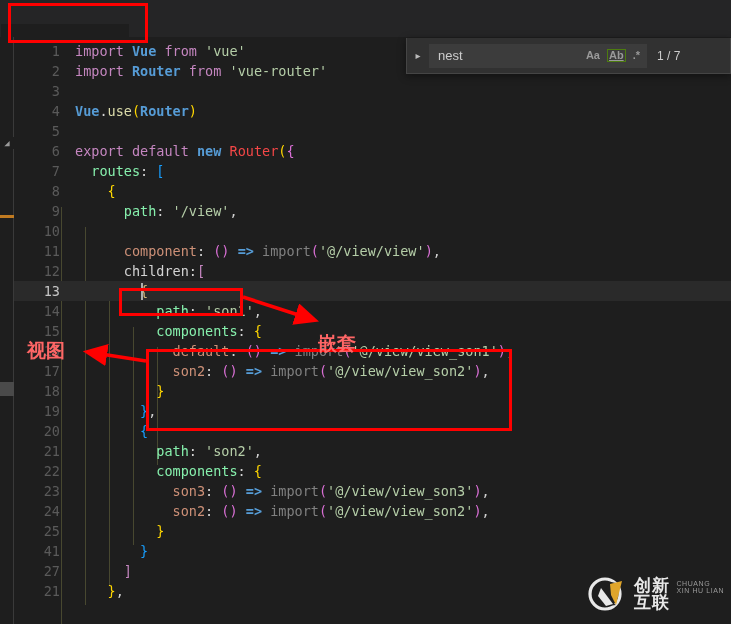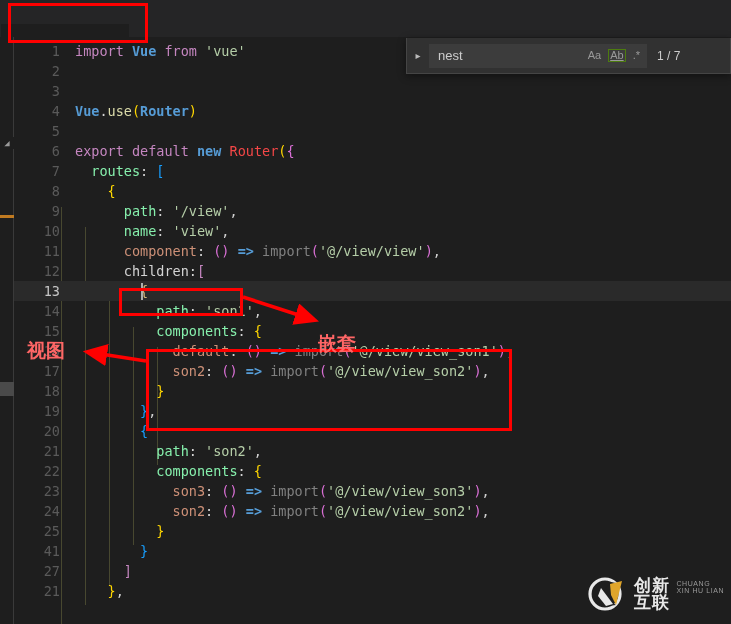--- a/index.html
+++ b/index.html
@@ -108,20 +108,21 @@
   }
   .find-input{
     flex:1; color:#cccccc; font-size:13px;
     font-family:"Liberation Sans", sans-serif;
   }
   .find-opts{ display:flex; align-items:center; gap:7px; padding-right:3px; }
   .opt{
     color:#9a9a9a; font-size:11px;
     font-family:"Liberation Sans", sans-serif;
     line-height:1;
+    font-weight:bold;
   }
   .opt.boxed{ border:1px solid #4d7c0f; padding:0 1px; }
   .opt.boxed span{ text-decoration:underline; }
   .find-count{
     margin-left:10px; color:#cccccc; font-size:12px;
     font-family:Liberation Sans, sans-serif;
   }
 
   
   .anno-box{ position:absolute; border:3px solid #ff0000; }
@@ -171,29 +172,29 @@
     <div class="guides">
       <div class="guide" style="left:47px;top:166px;height:418px;"></div>
       <div class="guide" style="left:71px;top:186px;height:378px;"></div>
       <div class="guide" style="left:95px;top:246px;height:298px;"></div>
       <div class="guide" style="left:119px;top:286px;height:218px;"></div>
       <div class="guide" style="left:143px;top:306px;height:118px;"></div>
     </div>
 
     <div class="codearea" id="code-lines">
         <div class="line"><span class="ln">1</span><span class="code"><span class="kw">import</span><span class="plain"> </span><span class="kw2">Vue</span><span class="plain"> </span><span class="kw">from</span><span class="plain"> </span><span class="strg">'vue'</span></span></div>
-        <div class="line"><span class="ln">2</span></div>
+        <div class="line"><span class="ln">2</span><span class="code"><span class="kw">import</span><span class="plain"> </span><span class="kw2">Router</span><span class="plain"> </span><span class="kw">from</span><span class="plain"> </span><span class="strg">'vue-router'</span></span></div>
         <div class="line"><span class="ln">3</span><span class="code"></span></div>
         <div class="line"><span class="ln">4</span><span class="code"><span class="kw2">Vue</span><span class="plain">.</span><span class="fn">use</span><span class="yel">(</span><span class="kw2">Router</span><span class="yel">)</span></span></div>
         <div class="line"><span class="ln">5</span><span class="code"></span></div>
         <div class="line"><span class="ln">6</span><span class="code"><span class="kw">export</span><span class="plain"> </span><span class="kw">default</span><span class="plain"> </span><span class="kw2">new</span><span class="plain"> </span><span class="red">Router</span><span class="yel">(</span><span class="pur">{</span></span></div>
         <div class="line"><span class="ln">7</span><span class="code"><span class="plain">  </span><span class="prop">routes</span><span class="plain">: </span><span class="blu">[</span></span></div>
         <div class="line"><span class="ln">8</span><span class="code"><span class="plain">    </span><span class="yel">{</span></span></div>
         <div class="line"><span class="ln">9</span><span class="code"><span class="plain">      </span><span class="prop">path</span><span class="plain">: </span><span class="strg">'/view'</span><span class="plain">,</span></span></div>
-        <div class="line"><span class="ln">10</span><span class="code"><span class="plain">      </span><span class="prop">name</span><span class="plain">: </span><span class="strg">'view'</span><span class="plain">,</span></span></div>
+        <div class="line"><span class="ln">10</span></div>
         <div class="line"><span class="ln">11</span><span class="code"><span class="plain">      </span><span class="propo">component</span><span class="plain">: </span><span class="pur">(</span><span class="pur">)</span><span class="plain"> </span><span class="kw2">=&gt;</span><span class="plain"> </span><span class="gry">import</span><span class="pur">(</span><span class="strg">'@/view/view'</span><span class="pur">)</span><span class="plain">,</span></span></div>
         <div class="line"><span class="ln">12</span><span class="code"><span class="plain">      </span><span class="plain">children</span><span class="plain">:</span><span class="pnk">[</span></span></div>
         <div class="line current"><span class="ln">13</span><span class="code"><span class="plain">        </span><span class="org">{</span></span><span class="cursor" style="left: 127px;"></span></div>
         <div class="line"><span class="ln">14</span><span class="code"><span class="plain">          </span><span class="prop">path</span><span class="plain">: </span><span class="strg">'son1'</span><span class="plain">,</span></span></div>
         <div class="line"><span class="ln">15</span><span class="code"><span class="plain">          </span><span class="prop">components</span><span class="plain">: </span><span class="yel">{</span></span></div>
         <div class="line"><span class="ln">16</span><span class="code"><span class="plain">            </span><span class="propo">default</span><span class="plain">: </span><span class="pur">(</span><span class="pur">)</span><span class="plain"> </span><span class="kw2">=&gt;</span><span class="plain"> </span><span class="gry">import</span><span class="pur">(</span><span class="strg">'@/view/view_son1'</span><span class="pur">)</span><span class="plain">,</span></span></div>
         <div class="line"><span class="ln">17</span><span class="code"><span class="plain">            </span><span class="propo">son2</span><span class="plain">: </span><span class="pur">(</span><span class="pur">)</span><span class="plain"> </span><span class="kw2">=&gt;</span><span class="plain"> </span><span class="gry">import</span><span class="pur">(</span><span class="strg">'@/view/view_son2'</span><span class="pur">)</span><span class="plain">,</span></span></div>
         <div class="line"><span class="ln">18</span><span class="code"><span class="plain">          </span><span class="yel">}</span></span></div>
         <div class="line"><span class="ln">19</span><span class="code"><span class="plain">        </span><span class="blu">}</span><span class="plain">,</span></span></div>
         <div class="line"><span class="ln">20</span><span class="code"><span class="plain">        </span><span class="blu">{</span></span></div>

